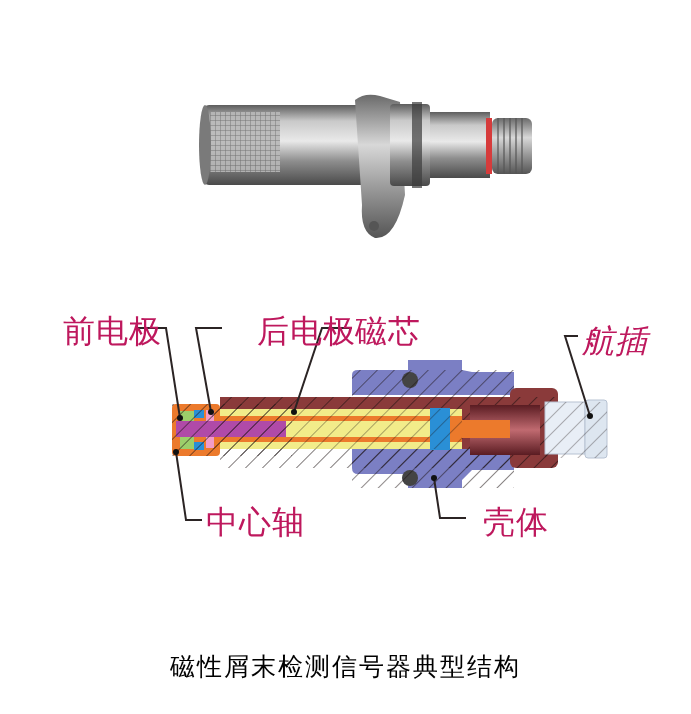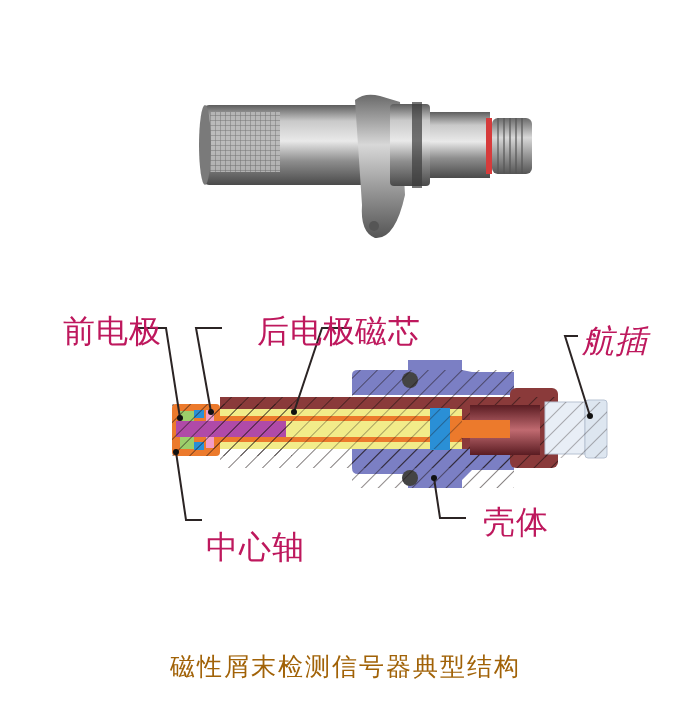--- a/index.html
+++ b/index.html
@@ -1,21 +1,21 @@
 <!DOCTYPE html>
 <html><head>
 <meta charset="utf-8">
 <style>
   html, body { margin: 0; padding: 0; background: #ffffff; }
   body { width: 691px; height: 714px; position: relative; overflow: hidden;
          font-family: "DejaVu Sans", sans-serif; }
   .label { position: absolute; font-family: "DejaVu Serif", serif; font-size: 32px;
            color: #be185d; letter-spacing: 1px; line-height: 1; }
   .caption { position: absolute; left: 0; width: 691px; top: 650px; text-align: center;
-             font-family: "DejaVu Sans", sans-serif; font-size: 25px; color: #a16207;
+             font-family: "DejaVu Sans", sans-serif; font-size: 25px; color: #000000;
              letter-spacing: 2px; }
   svg { position: absolute; left: 0; top: 0; }
 </style>
 </head>
 <body>
 
 <svg width="691" height="714" viewBox="0 0 691 714">
   <defs>
     <linearGradient id="metal" x1="0" y1="0" x2="0" y2="1">
       <stop offset="0" stop-color="#5d5d5d"></stop>
@@ -121,16 +121,16 @@
     <circle cx="590" cy="416" r="3"></circle>
     <circle cx="176" cy="452" r="3"></circle>
     <circle cx="434" cy="478" r="3"></circle>
   </g>
 </svg>
 
 <div class="label" style="left:63px; top:315px;">前电极</div>
 <div class="label" style="left:225px; top:315px;margin-left:32px;">后电极</div>
 <div class="label" style="left:355px; top:315px;text-align:center;">磁芯</div>
 <div class="label" style="left:582px; top:325px;font-style:italic;">航插</div>
-<div class="label" style="left:206px; top:506px;margin-top:25px;">中心轴</div>
+<div class="label" style="left:206px; top:506px;">中心轴</div>
 <div class="label" style="left:483px; top:506px;">壳体</div>
 
 <div class="caption">磁性屑末检测信号器典型结构</div>
 
 </body></html>

